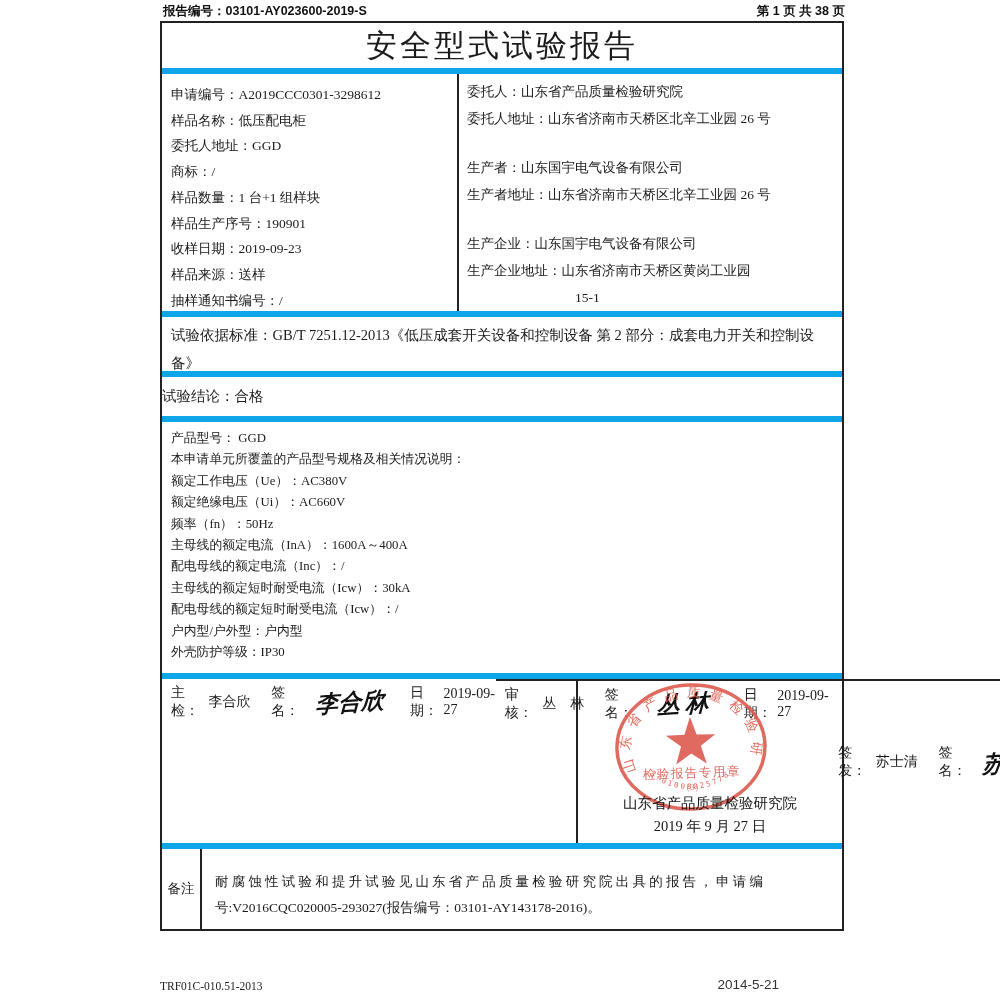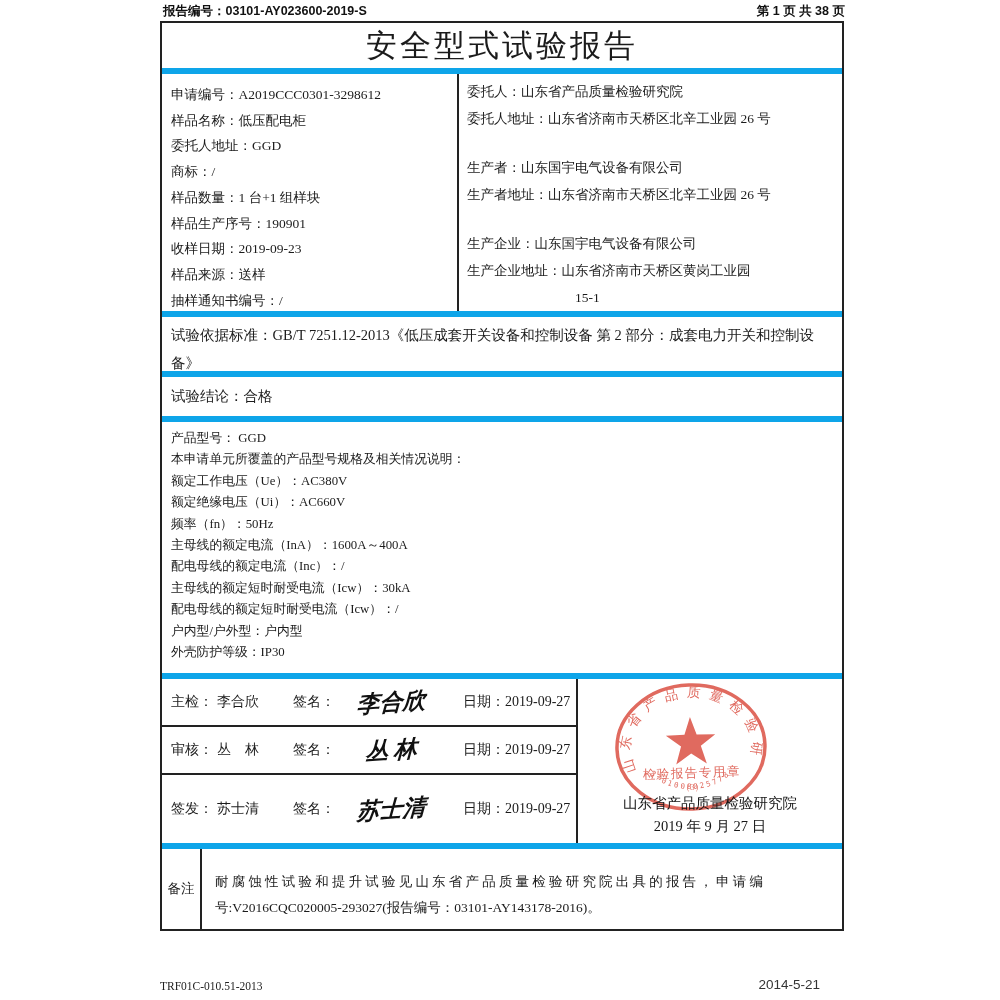--- a/index.html
+++ b/index.html
@@ -23,24 +23,24 @@
   .t-row:first-child { border-top:none; }
   .title-row { height:45px; display:flex; align-items:center; justify-content:center;
     font-size:31px; letter-spacing:3px; font-weight:500; }
   .info-row { height:243px; display:flex; }
   .info-left { width:295px; padding:8px 4px 0 9px; font-size:13.5px; line-height:25.7px; }
   .info-right { flex:1; border-left:2px solid #222; padding:2px 4px 0 8px; font-size:13.5px; line-height:27px; }
   .ir-group { margin-top:22px; }
   .ir-group:first-child { margin-top:2px; }
   .wrap-line { padding-left:108px; }
   .standard-row { height:60px; padding:5px 10px 0 9px; font-size:14.5px; line-height:27.5px; }
-  .conclusion-row { height:45px; display:flex; align-items:center; padding-left:9px; font-size:14.5px; }
+  .conclusion-row { height:45px; display:flex; align-items:center; font-size:14.5px; }
   .product-row { height:257px; padding:6px 6px 0 9px; font-size:12.8px; line-height:21.4px; }
   .sig-stamp-row { height:170px; display:flex; }
-  .sig-col { width:414px; display:flex; flex-direction:column; }
+  .sig-col { width:414px; display:flex; }
   .sig-row { display:flex; align-items:center; padding-left:9px; font-size:14px; }
   .sig-row-1 { height:46px; }
   .sig-row-2 { height:48px; border-top:2px solid #222; }
   .sig-row-3 { flex:1; border-top:2px solid #222; }
   .sig-name { width:66px; margin-left:4px; }
   .sig-label { margin-left:10px; }
   .hw {
     width:112px; text-align:center; font-size:23px; font-style:italic; font-weight:600;
     transform:rotate(-4deg) skewX(-6deg); white-space:nowrap; color:#111;
   }
@@ -49,21 +49,21 @@
   .stamp-svg { position:absolute; left:28px; top:-6px; opacity:0.9; transform:rotate(-2deg); }
   .stamp-caption { position:absolute; left:0; right:0; bottom:5px; text-align:center;
     font-size:14.5px; line-height:23px; color:#161616; }
   .remark-row { height:86px; display:flex; }
   .remark-label { width:40px; border-right:2px solid #222; display:flex; align-items:center;
     justify-content:center; font-size:13.5px; }
   .remark-text { flex:1; padding:20px 14px 0 13px; font-size:13.5px; line-height:25.5px; }
   .remark-l1 { letter-spacing:3.2px; white-space:nowrap; }
   .doc-footer-left { position:absolute; left:160px; top:980px; font-size:11.5px;
     font-family:"Liberation Serif",serif; color:#222; }
-  .doc-footer-right { position:absolute; left:745px; top:977px; width:75px; text-align:right;
+  .doc-footer-right { position:absolute; left:704px; top:977px; width:75px; text-align:right;
     font-size:13.5px; font-family:"Liberation Sans","DejaVu Sans",sans-serif; color:#333; }
 </style>
 </head>
 <body>
 
 <div class="page">
 
   <div class="doc-header">
     <span>报告编号：03101-AY023600-2019-S</span>
     <span>第 1 页  共 38 页</span>

